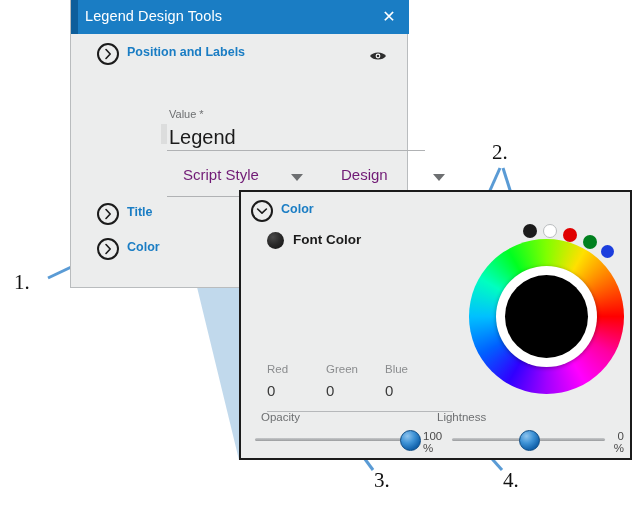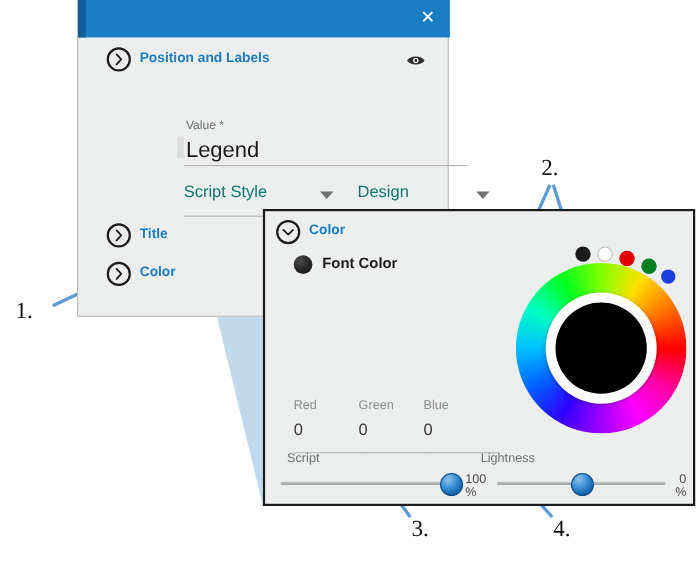--- a/index.html
+++ b/index.html
@@ -58,21 +58,21 @@
   }
   #value-underline{
     position:absolute;left:96px;top:150px;width:258px;height:1px;background:#b0b2b4;
   }
   #value-swatch{
     position:absolute;left:90px;top:124px;width:6px;height:20px;background:#dcdddd;
   }
 
   
   .dd{position:absolute;top:166px;height:30px;cursor:pointer;}
-  .dd-text{position:absolute;left:0;top:0;color:#0f766e;font-size:15px;white-space:nowrap;}
+  .dd-text{position:absolute;left:16px;top:0;color:#701a75;font-size:15px;white-space:nowrap;}
   .dd-arrow{
     position:absolute;top:8px;width:0;height:0;
     border-left:6px solid transparent;border-right:6px solid transparent;
     border-top:7px solid #6d6f71;
   }
   .dd-line{position:absolute;top:30px;height:1px;background:#b0b2b4;}
 
   
   #color-panel{
     left:239px;top:190px;width:393px;height:270px;
@@ -150,20 +150,21 @@
   <line x1="500" y1="168" x2="404" y2="383" stroke="#5a9bd5" stroke-width="3"></line>
   <line x1="503" y1="168" x2="529" y2="250" stroke="#5a9bd5" stroke-width="3"></line>
   <line x1="373" y1="470" x2="345" y2="432" stroke="#5a9bd5" stroke-width="3"></line>
   <line x1="502" y1="470" x2="468" y2="432" stroke="#5a9bd5" stroke-width="3"></line>
 </svg>
 
 <div class="abs" id="legend-panel">
 
   <div id="legend-titlebar">
     <div class="edge"></div>
+    <div id="legend-title-text">Legend Design Tools</div>
     <div id="legend-close">✕</div>
   </div>
 
   <div class="sec-row" style="top:40px;">
     <div class="sec-chev">
       <svg width="12" height="12" viewBox="0 0 12 12">
           <path d="M4 1.5 L8.2 6 L4 10.5" fill="none" stroke="#1b1b1b" stroke-width="1.6" stroke-linecap="round" stroke-linejoin="round"></path>
         </svg>
     </div>
     <div class="sec-label">Position and Labels</div>
@@ -233,21 +234,21 @@
     <div class="rgb-label">Green</div>
     <div class="rgb-val">0</div>
     <div class="rgb-line"></div>
   </div>
   <div class="rgb" style="left:144px;">
     <div class="rgb-label">Blue</div>
     <div class="rgb-val">0</div>
     <div class="rgb-line"></div>
   </div>
 
-  <div class="sl-label" style="left:20px;top:219px;">Script</div>
+  <div class="sl-label" style="left:20px;top:219px;">Opacity</div>
   <div class="sl-track" style="left:14px;top:246px;width:165px;"></div>
   <div class="sl-thumb" style="left:159px;top:238px;"></div>
 
   <div class="sl-label" style="left:196px;top:219px;">Lightness</div>
   <div class="pct" style="left:182px;top:238px;">
     <span>100</span><br>
     <span>%</span>
   </div>
   <div class="sl-track" style="left:211px;top:246px;width:153px;"></div>
   <div class="sl-thumb" style="left:278px;top:238px;"></div>

